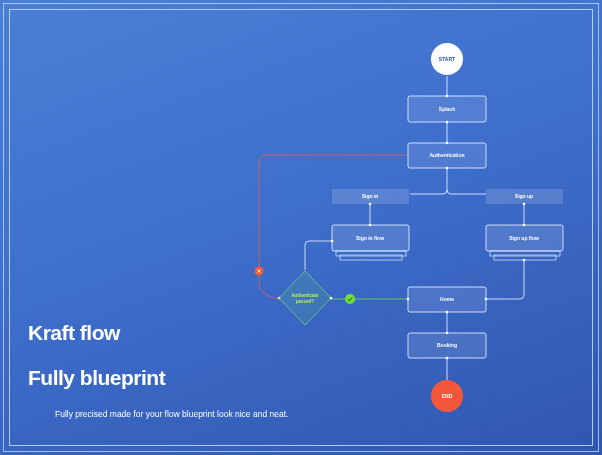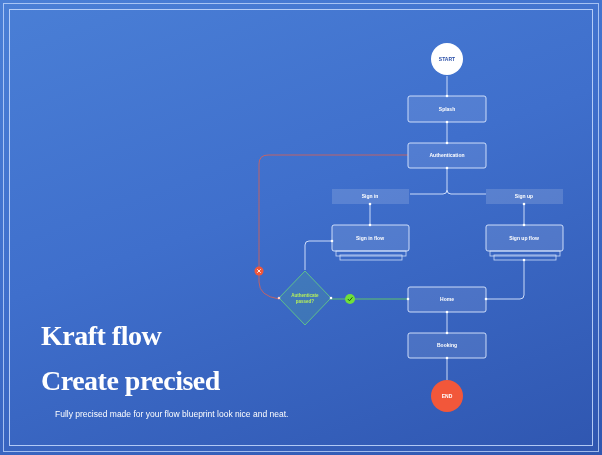--- a/index.html
+++ b/index.html
@@ -21,23 +21,23 @@
       position: absolute; left: 9px; top: 9px; right: 9px; bottom: 9px;
       border: 1.5px solid rgba(200,220,255,0.85);
       pointer-events: none;
     }
     svg.flow { position: absolute; left: 0; top: 0; }
     .node-text {
       font-family: "Liberation Sans", sans-serif;
       font-size: 5px; fill: #ffffff; font-weight: bold;
     }
     .headline {
-      position: absolute; left: 41px; color: #ffffff;
-      font-family: Liberation Serif, serif; font-weight: bold;
-      font-size: 28px; letter-spacing: -0.5px; line-height: 1;
+      position: absolute; left: 28px; color: #ffffff;
+      font-family: Liberation Sans, sans-serif; font-weight: bold;
+      font-size: 21px; letter-spacing: -0.5px; line-height: 1;
     }
     .h1 { top: 322px; }
     .h2 { top: 367px; }
     .subtitle {
       position: absolute; left: 55px; top: 409px; color: #ffffff;
       font-family: "Liberation Sans", sans-serif; font-size: 8.5px;
     }
   </style>
 </head>
 <body>
@@ -150,15 +150,15 @@
         <circle cx="408" cy="299" r="1.3"></circle>
       <circle cx="447" cy="312" r="1.3"></circle>
         <circle cx="447" cy="333" r="1.3"></circle>
       <circle cx="447" cy="358" r="1.3"></circle>
         <circle cx="331" cy="298" r="1.3"></circle>
       <circle cx="279" cy="298" r="1.3" fill="#ffd0c8"></circle>
     </g>
   </svg>
 
   <div class="headline h1">Kraft flow</div>
-  <div class="headline h2">Create precised</div>
+  <div class="headline h2">Fully blueprint</div>
   <div class="subtitle">Fully precised made for your flow blueprint look nice and neat.</div>
 </div>
 
 </body></html>

